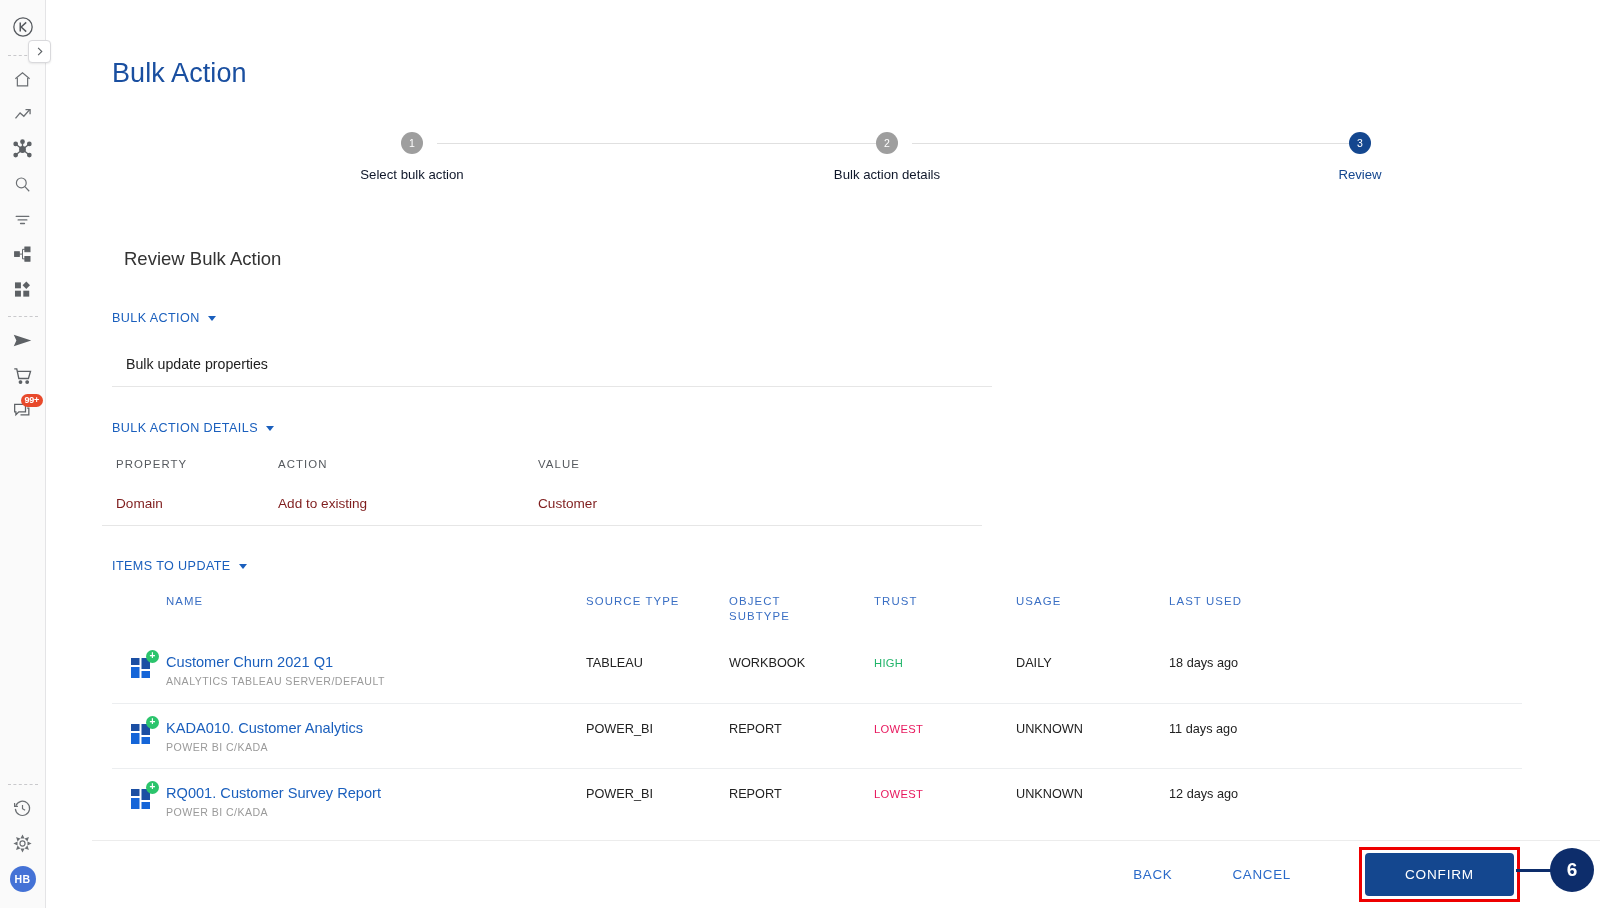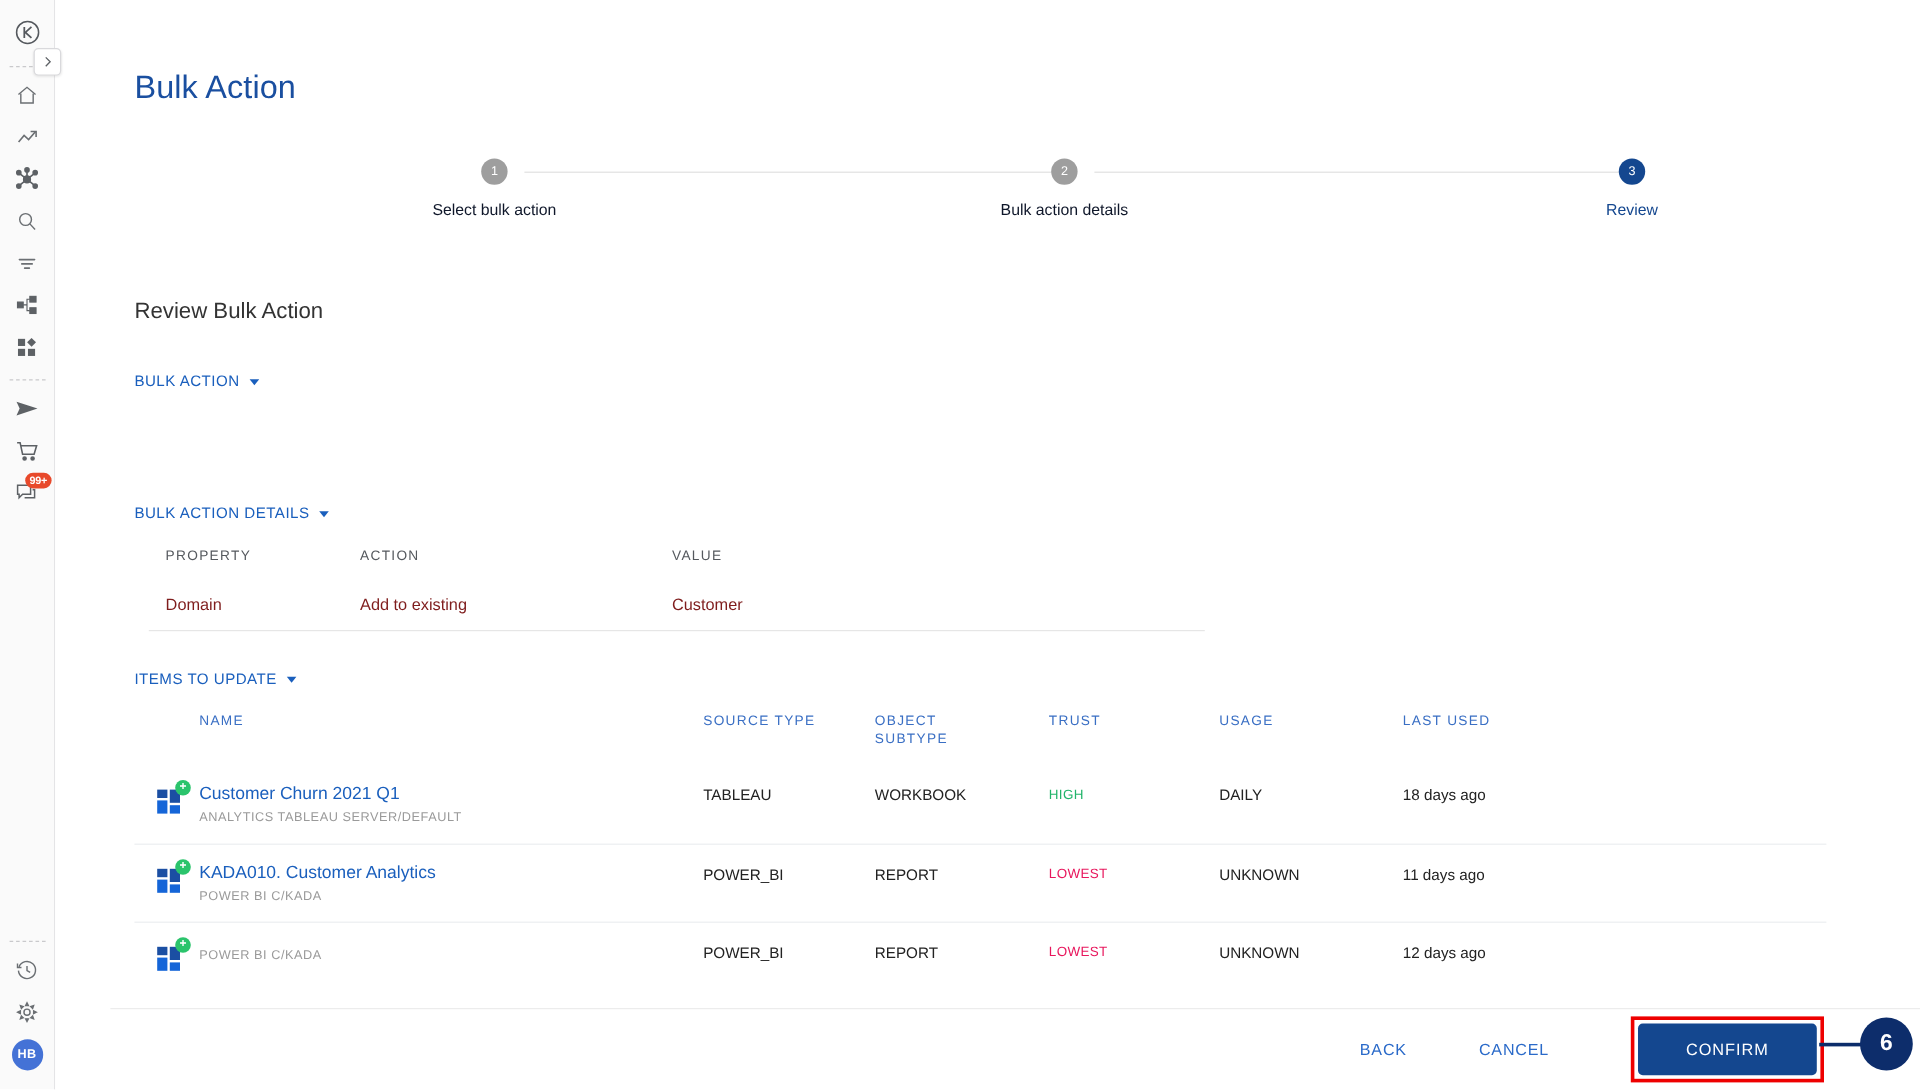--- a/index.html
+++ b/index.html
@@ -71,21 +71,21 @@
   .step-circle.active   { background: #14478f; }
   .step-label { margin-top: 13px; font-size: 13.2px; }
   .step-label.inactive { color: #0f172a; }
   .step-label.active { color: #14478f; }
   .step-line {
     position: absolute; top: 11px; height: 1px; background: #e0e0e0;
   }
 
   
   .section-title {
-    position: absolute; left: 66px; top: 248px;
+    position: absolute; left: 78px; top: 248px;
     font-size: 18.5px; color: #333; font-weight: normal;
   }
   .group-label {
     font-size: 12.6px; color: #1a5fbd; letter-spacing: 0.4px;
     display: flex; align-items: center; gap: 8px; cursor: pointer;
   }
   .caret {
     width: 0; height: 0;
     border-left: 4px solid transparent; border-right: 4px solid transparent;
     border-top: 5px solid #1a5fbd;
@@ -93,21 +93,21 @@
 
   .grp-bulk-action { position: absolute; left: 66px; top: 311px; }
   .value-row {
     position: absolute; left: 66px; top: 344px; width: 880px;
     border-bottom: 1px solid #e6e6e6;
     padding: 12px 0 14px 14px;
     font-size: 14.2px; color: #222;
   }
 
   .grp-bulk-details { position: absolute; left: 66px; top: 421px; }
-  .detail-table { position: absolute; left: 78px; top: 452px; width: 880px; }
+  .detail-table { position: absolute; left: 56px; top: 452px; width: 880px; }
   .detail-head {
     display: flex; padding: 6px 0 0 14px;
     font-size: 11.4px; color: #55595e; letter-spacing: 1.1px;
   }
   .detail-body {
     display: flex; padding: 26px 0 14px 14px;
     font-size: 13.6px; color: #7f1d1d;
     border-bottom: 1px solid #e6e6e6;
   }
   .dc1 { width: 162px; } .dc2 { width: 260px; } .dc3 { width: 300px; }
@@ -327,20 +327,21 @@
         <div class="step-label active">Review</div>
       </div>
     </div>
 
     <h2 class="section-title">Review Bulk Action</h2>
 
     <div class="group-label grp-bulk-action">
       <span>BULK ACTION</span>
       <span class="caret"></span>
     </div>
+    <div class="value-row">Bulk update properties</div>
 
     <div class="group-label grp-bulk-details">
       <span>BULK ACTION DETAILS</span>
       <span class="caret"></span>
     </div>
 
     <div class="detail-table">
       <div class="detail-head">
         <div class="dc1">PROPERTY</div>
         <div class="dc2">ACTION</div>
@@ -424,20 +425,21 @@
             <svg width="24" height="24" viewBox="0 0 24 24">
               <rect x="1" y="2" width="8.5" height="7" fill="#1b4fa3"></rect>
               <rect x="1" y="11" width="8.5" height="11" fill="#1565d8"></rect>
               <rect x="11.5" y="2" width="8.5" height="11" fill="#1b4fa3"></rect>
               <rect x="11.5" y="15" width="8.5" height="7" fill="#1565d8"></rect>
             </svg>
             <span class="plusbadge">+</span>
           </div>
         </div>
         <div class="col-name">
+          <div class="item-name">RQ001. Customer Survey Report</div>
           <div class="item-sub">POWER BI C/KADA</div>
         </div>
         <div class="col-src cellv">POWER_BI</div>
         <div class="col-sub cellv">REPORT</div>
         <div class="col-trust trust lowest">LOWEST</div>
         <div class="col-use cellv">UNKNOWN</div>
         <div class="col-last cellv">12 days ago</div>
       </div>
     </div>
 

